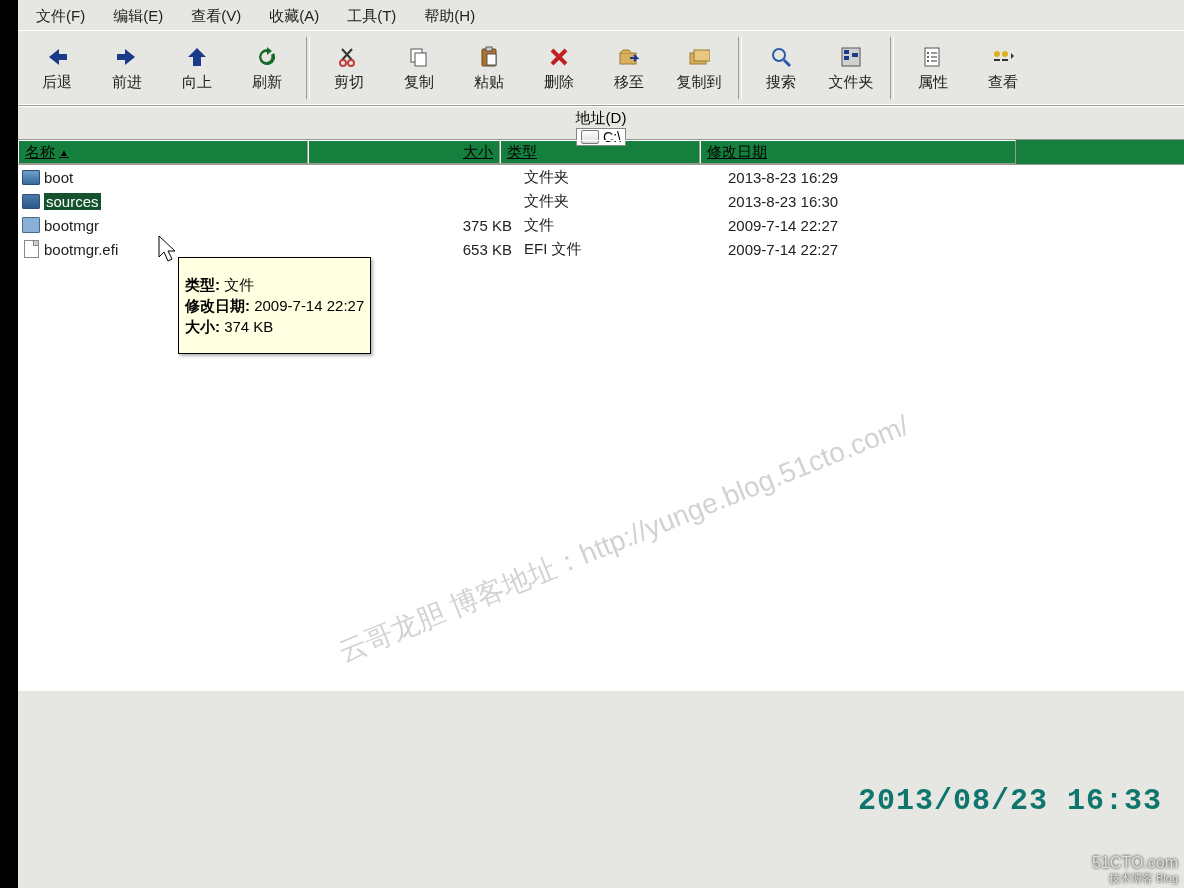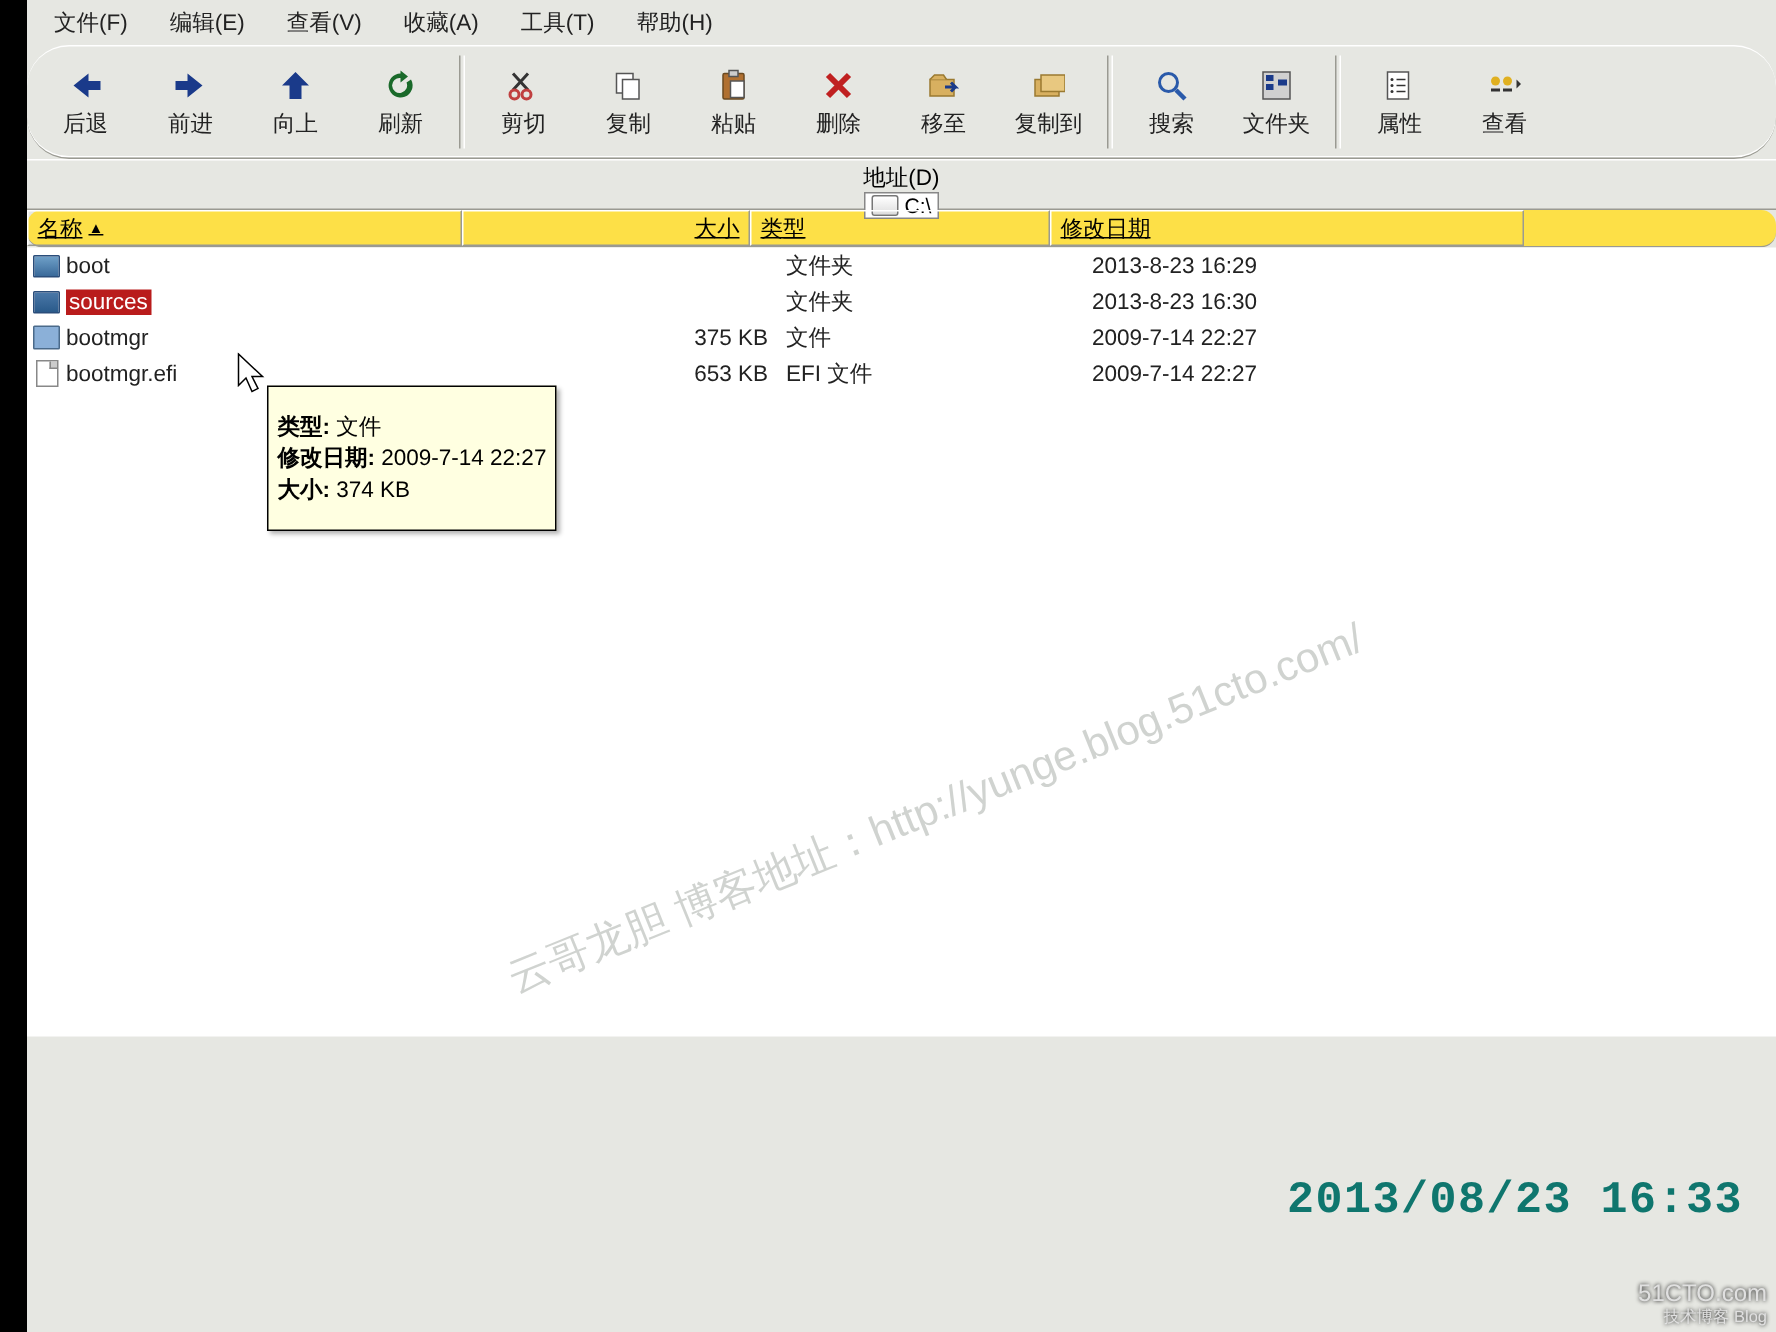--- a/index.html
+++ b/index.html
@@ -15,41 +15,40 @@
     position: absolute;
     left: 18px;
     top: 0;
     width: 1166px;
     height: 888px;
     background: #e6e7e2;
   }
   
   .menubar {
     display: flex;
-    align-items: center;
+    align-items: flex-end;
     height: 26px;
     padding: 2px 4px;
     font-size: 15px;
     color: #222;
   }
   .menubar .menu-item {
     padding: 2px 14px;
     cursor: default;
   }
   
   .toolbar {
     display: flex;
     align-items: stretch;
     height: 70px;
     padding: 2px 4px;
     border-top: 1px solid #fff;
     border-bottom: 1px solid #9a9a92;
     background: #e6e7e2;
     box-shadow: inset 0 -1px 0 #fff;
-    border-radius: 28px;
   }
   .toolbtn {
     display: flex;
     flex-direction: column;
     align-items: center;
     justify-content: center;
     width: 70px;
     font-size: 15px;
     color: #222;
     cursor: default;
@@ -92,24 +91,23 @@
     border: 1px solid #888;
     background: #fff;
     padding: 0 4px;
     font-size: 14px;
   }
   .addressbar .drive-ico { width:16px; height:12px; border:1px solid #777; border-radius:2px; margin-right:4px; background:linear-gradient(#fff,#ddd);}
   
   .colheaders {
     display: flex;
     height: 24px;
-    background: #fde047;
+    background: #15803d;
     border-bottom: 1px solid #9a9a92;
     font-size: 15px;
-    border-radius: 10px;
   }
   .colheaders .ch {
     display:flex;
     align-items:center;
     padding: 0 6px;
     border: 1px solid;
     border-color: #fff #9a9a92 #9a9a92 #fff;
     box-sizing: border-box;
     text-decoration: underline;
   }
@@ -130,21 +128,21 @@
     display: flex;
     height: 24px;
     align-items: center;
   }
   .row .c-name { width: 290px; display:flex; align-items:center; padding-left:4px;}
   .row .c-size { width: 200px; text-align:right; padding-right:8px;}
   .row .c-type { width: 200px; padding-left:4px;}
   .row .c-date { width: 280px; padding-left:4px;}
   .row .fico { width:18px; height:16px; margin-right:4px; display:flex;align-items:center;justify-content:center;}
   .row.selected .c-name span.fname {
-    background: #b91c1c;
+    background: #14532d;
     color: #fff;
     padding: 0 2px;
   }
   .folder-ico { width:16px;height:13px;background:linear-gradient(#6fa0c8,#3a6a9a);border:1px solid #2a4d7a;border-radius:1px;}
   .folder-ico.open { background:linear-gradient(#4a78a8,#2a5a8a);}
   .file-ico { width:13px;height:16px;background:#fff;border:1px solid #888; position:relative;}
   .file-ico:after{content:'';position:absolute;top:0;right:0;width:4px;height:4px;background:#ccc;border-left:1px solid #888;border-bottom:1px solid #888;}
   .exe-ico { width:16px;height:14px;background:#8bb0d8;border:1px solid #4a6a8a;border-radius:1px;}
   
   .tooltip {

